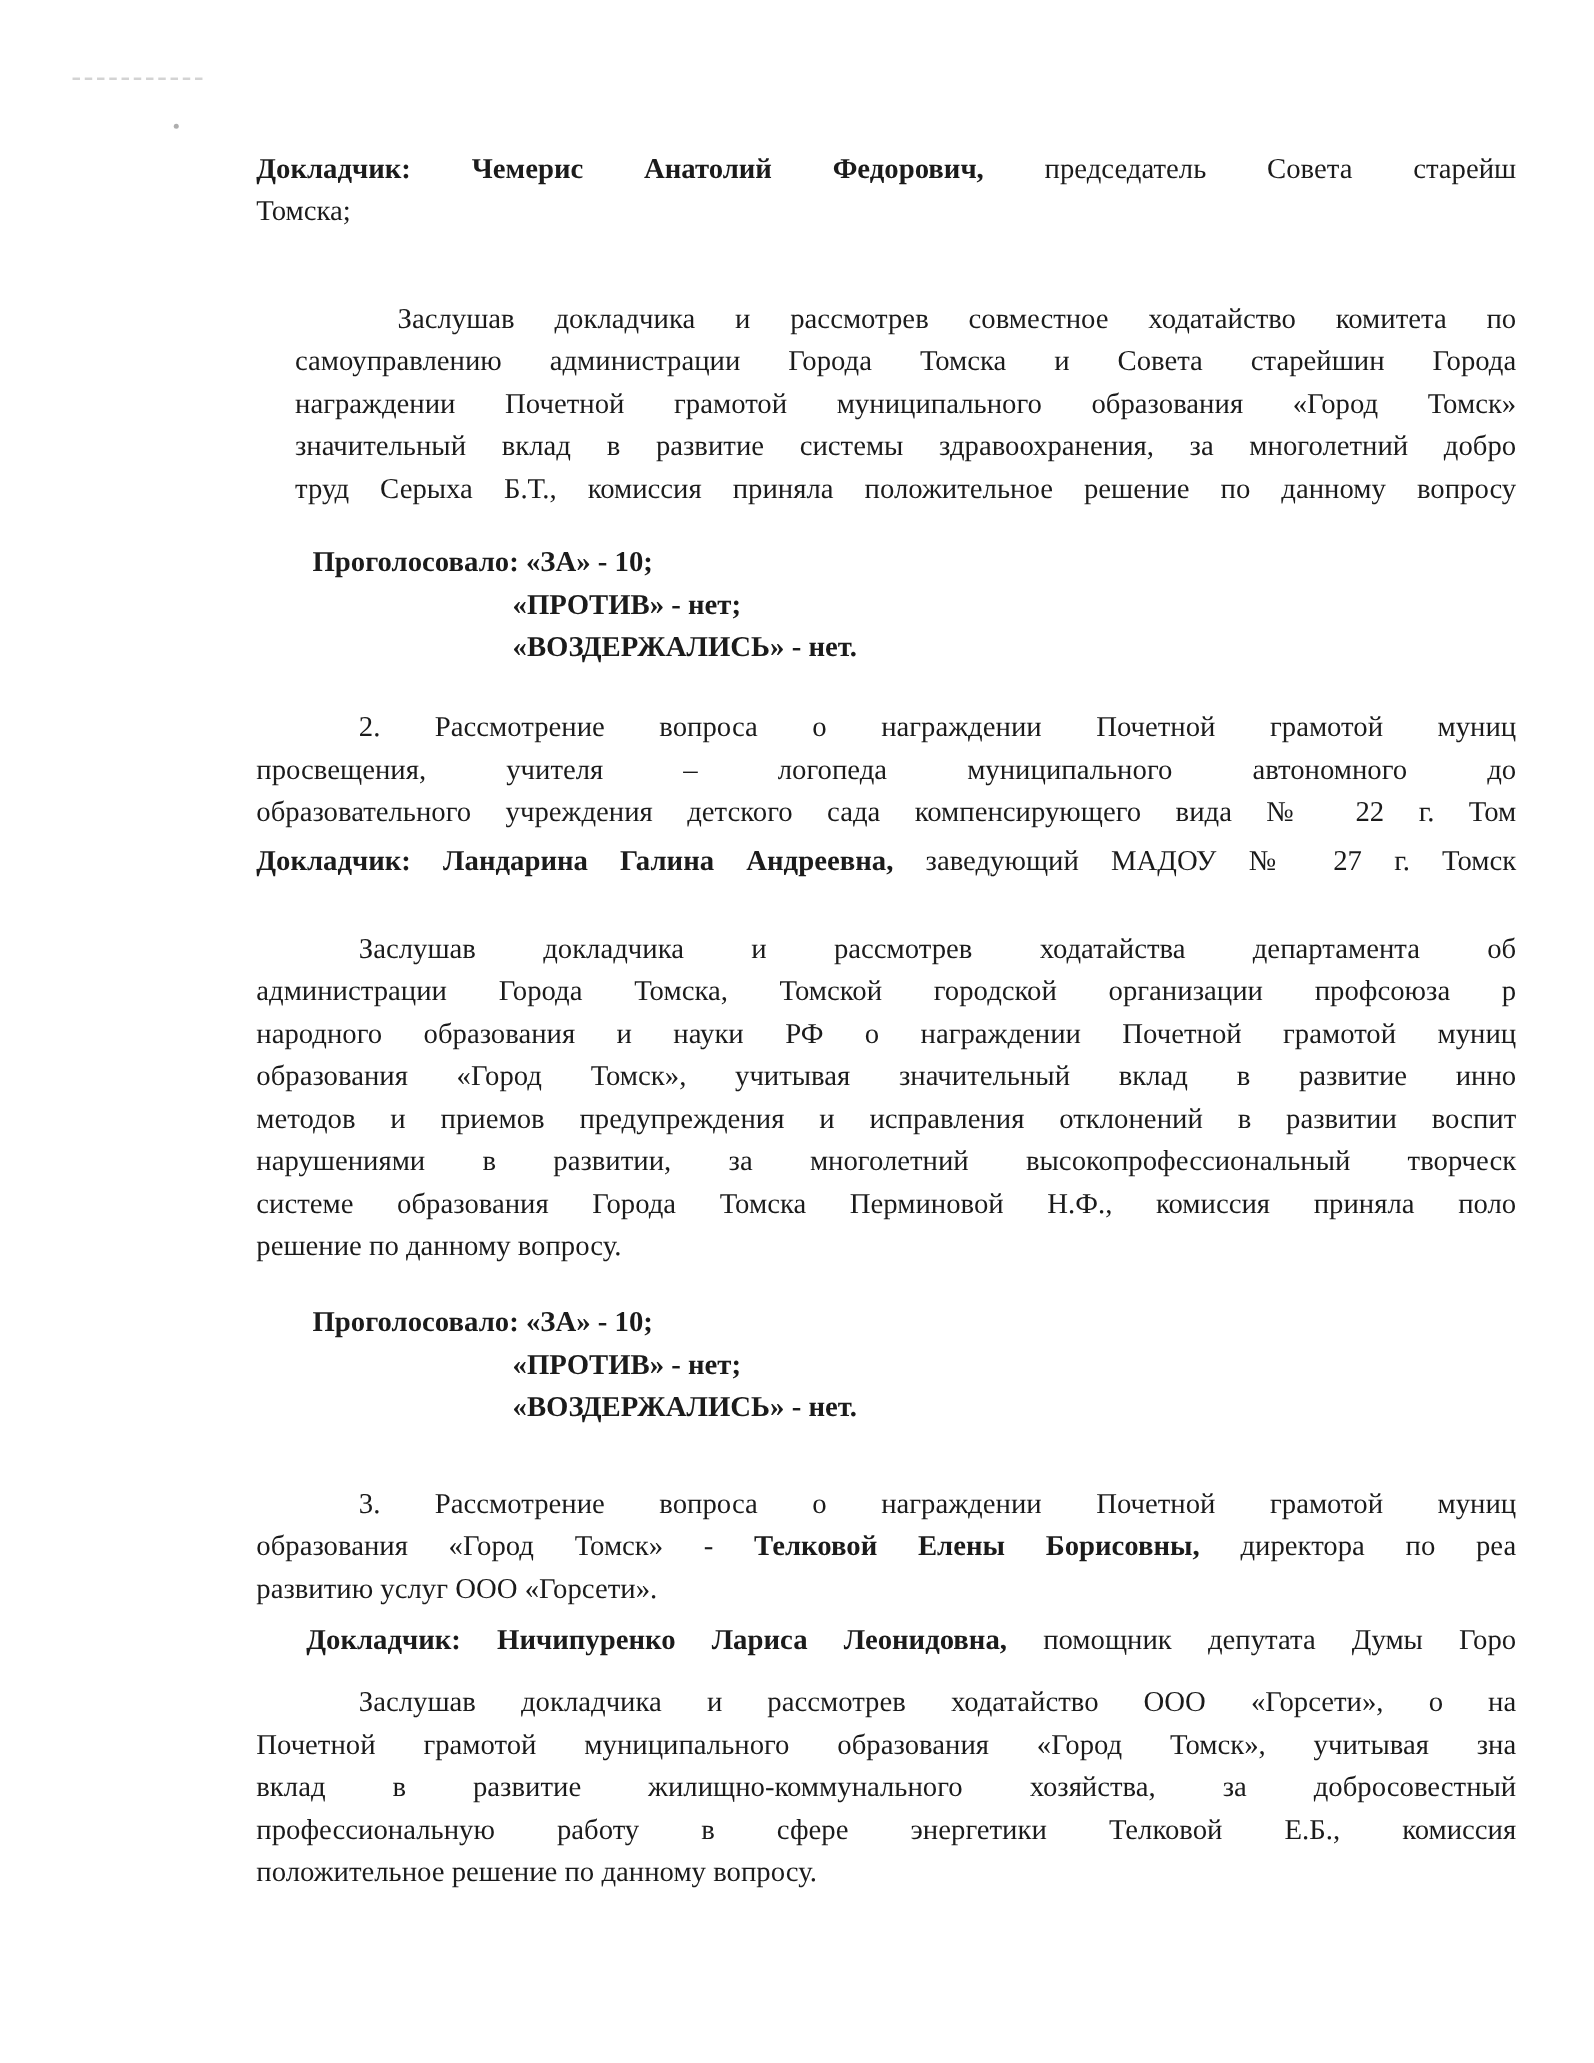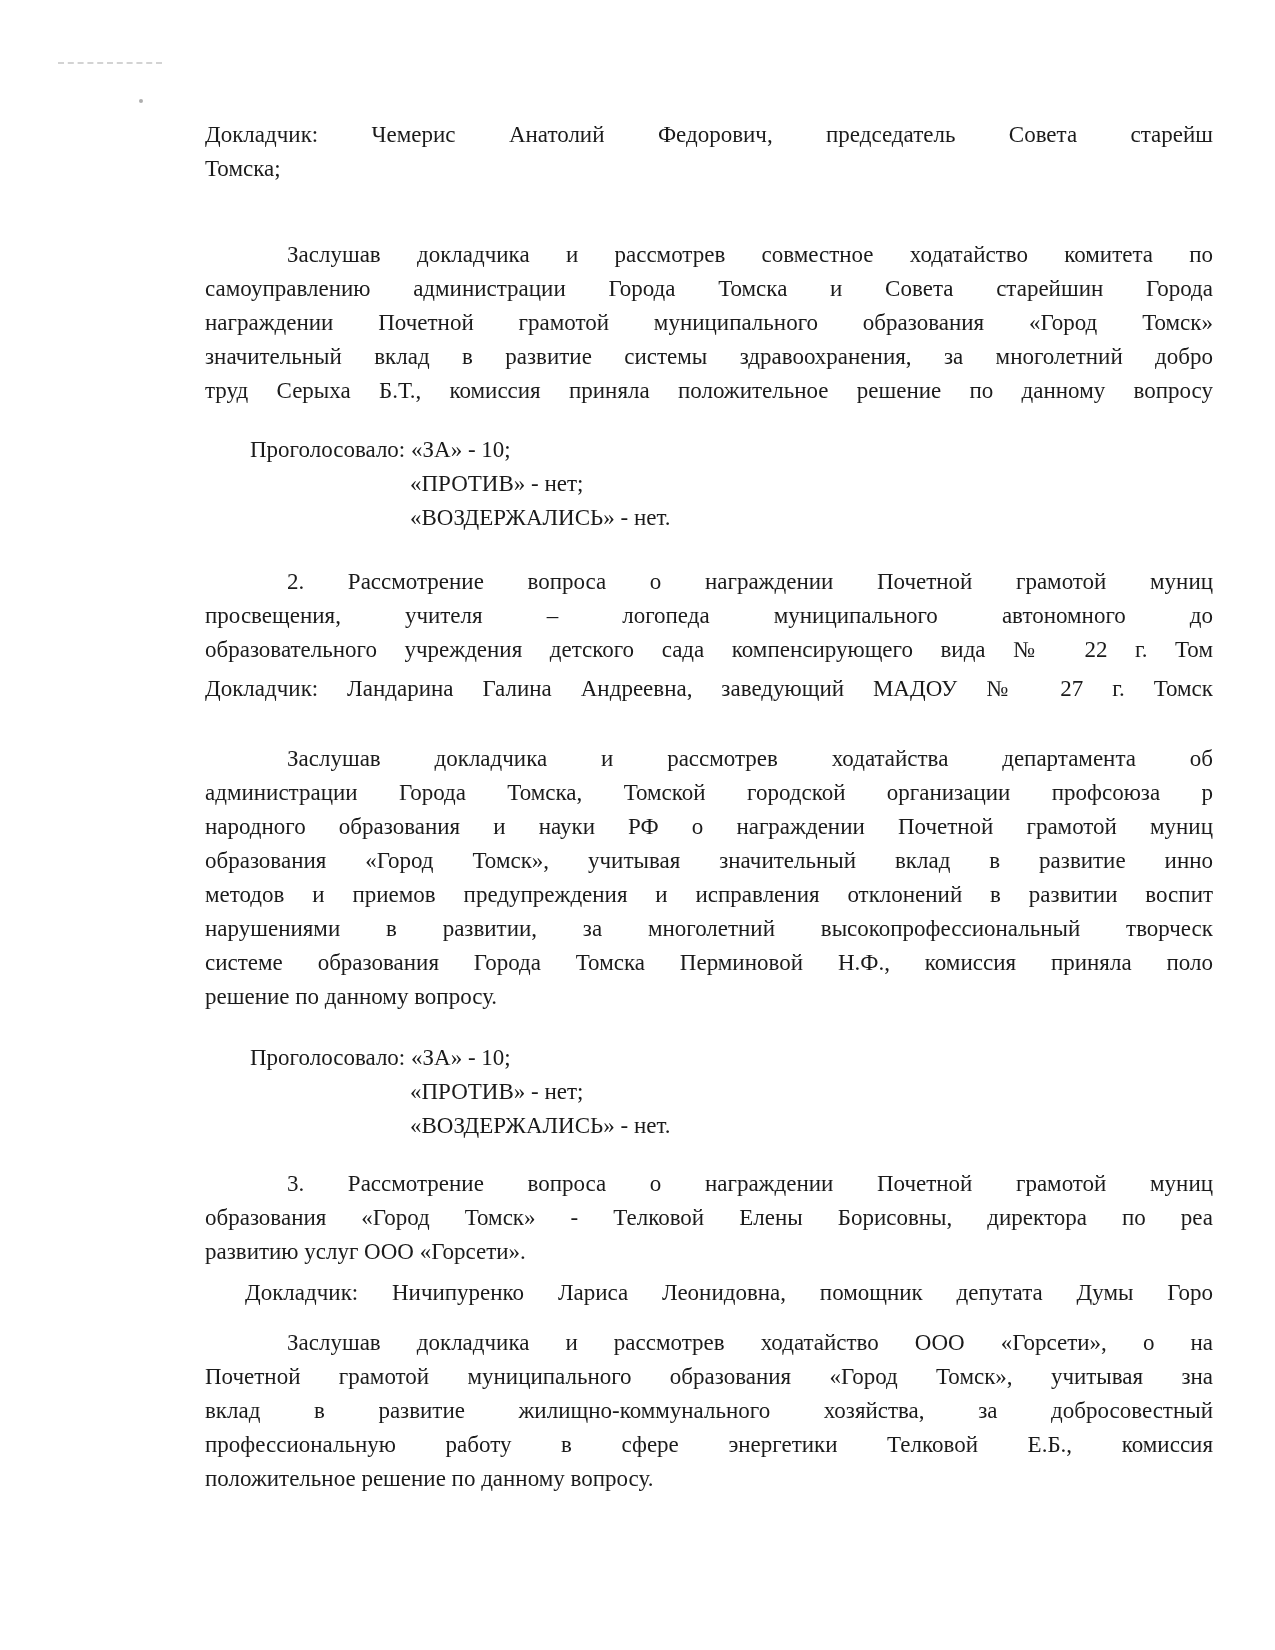--- a/index.html
+++ b/index.html
@@ -31,21 +31,21 @@
     white-space: normal;
     min-height: 34px;
   }
   
   .line.j {
     text-align: justify;
     text-align-last: justify;
     -moz-text-align-last: justify;
     text-justify: inter-word;
   }
-  .b { font-weight: 400; }
+  .b { font-weight: 700; }
   
   .artifact-dashes {
     position: absolute;
     left: 58px;
     top: 62px;
     width: 104px;
     height: 0;
     border-top: 2px dashed #c9c9c9;
     opacity: 0.8;
   }
@@ -64,21 +64,21 @@
 <body>
 
 <div class="page">
   <div class="artifact-dashes"></div>
   <div class="artifact-dot"></div>
   <div class="content">
       <div class="block">
         <div class="line j"><span class="b">Докладчик: Чемерис Анатолий Федорович,</span><span> председатель Совета старейш</span></div>
         <div class="line"><span>Томска;</span></div>
       </div>
-      <div class="block" style="margin-top: 52px;">
+      <div class="block" style="margin-top: 52px; margin-left: 31px;">
         <div class="line j" style="padding-left: 82px;"><span>Заслушав докладчика и рассмотрев совместное ходатайство комитета по</span></div>
         <div class="line j"><span>самоуправлению администрации Города Томска и Совета старейшин Города</span></div>
         <div class="line j"><span>награждении Почетной грамотой муниципального образования «Город Томск»</span></div>
         <div class="line j"><span>значительный вклад в развитие системы здравоохранения, за многолетний добро</span></div>
         <div class="line j"><span>труд Серыха Б.Т., комиссия приняла положительное решение по данному вопросу</span></div>
       </div>
       <div class="block" style="margin-top: 25px;">
         <div class="line" style="padding-left: 45px;"><span class="b">Проголосовало: «ЗА» - 10;</span></div>
         <div class="line" style="padding-left: 205px;"><span class="b">«ПРОТИВ» - нет;</span></div>
         <div class="line" style="padding-left: 205px;"><span class="b">«ВОЗДЕРЖАЛИСЬ» - нет.</span></div>
@@ -99,21 +99,21 @@
         <div class="line j"><span>методов и приемов предупреждения и исправления отклонений в развитии воспит</span></div>
         <div class="line j"><span>нарушениями в развитии, за многолетний высокопрофессиональный творческ</span></div>
         <div class="line j"><span>системе образования Города Томска Перминовой Н.Ф., комиссия приняла поло</span></div>
         <div class="line"><span>решение по данному вопросу.</span></div>
       </div>
       <div class="block" style="margin-top: 27px;">
         <div class="line" style="padding-left: 45px;"><span class="b">Проголосовало: «ЗА» - 10;</span></div>
         <div class="line" style="padding-left: 205px;"><span class="b">«ПРОТИВ» - нет;</span></div>
         <div class="line" style="padding-left: 205px;"><span class="b">«ВОЗДЕРЖАЛИСЬ» - нет.</span></div>
       </div>
-      <div class="block" style="margin-top: 24px;">
+      <div class="block" style="margin-top: 43px;">
         <div class="line j" style="padding-left: 82px;"><span>3. Рассмотрение вопроса о награждении Почетной грамотой муниц</span></div>
         <div class="line j"><span>образования «Город Томск» - </span><span class="b">Телковой Елены Борисовны,</span><span> директора по реа</span></div>
         <div class="line"><span>развитию услуг ООО «Горсети».</span></div>
       </div>
       <div class="block" style="margin-top: 7px; margin-left: 40px;">
         <div class="line j"><span class="b">Докладчик: Ничипуренко Лариса Леонидовна,</span><span> помощник депутата Думы Горо</span></div>
       </div>
       <div class="block" style="margin-top: 16px;">
         <div class="line j" style="padding-left: 82px;"><span>Заслушав докладчика и рассмотрев ходатайство ООО «Горсети», о на</span></div>
         <div class="line j"><span>Почетной грамотой муниципального образования «Город Томск», учитывая зна</span></div>

